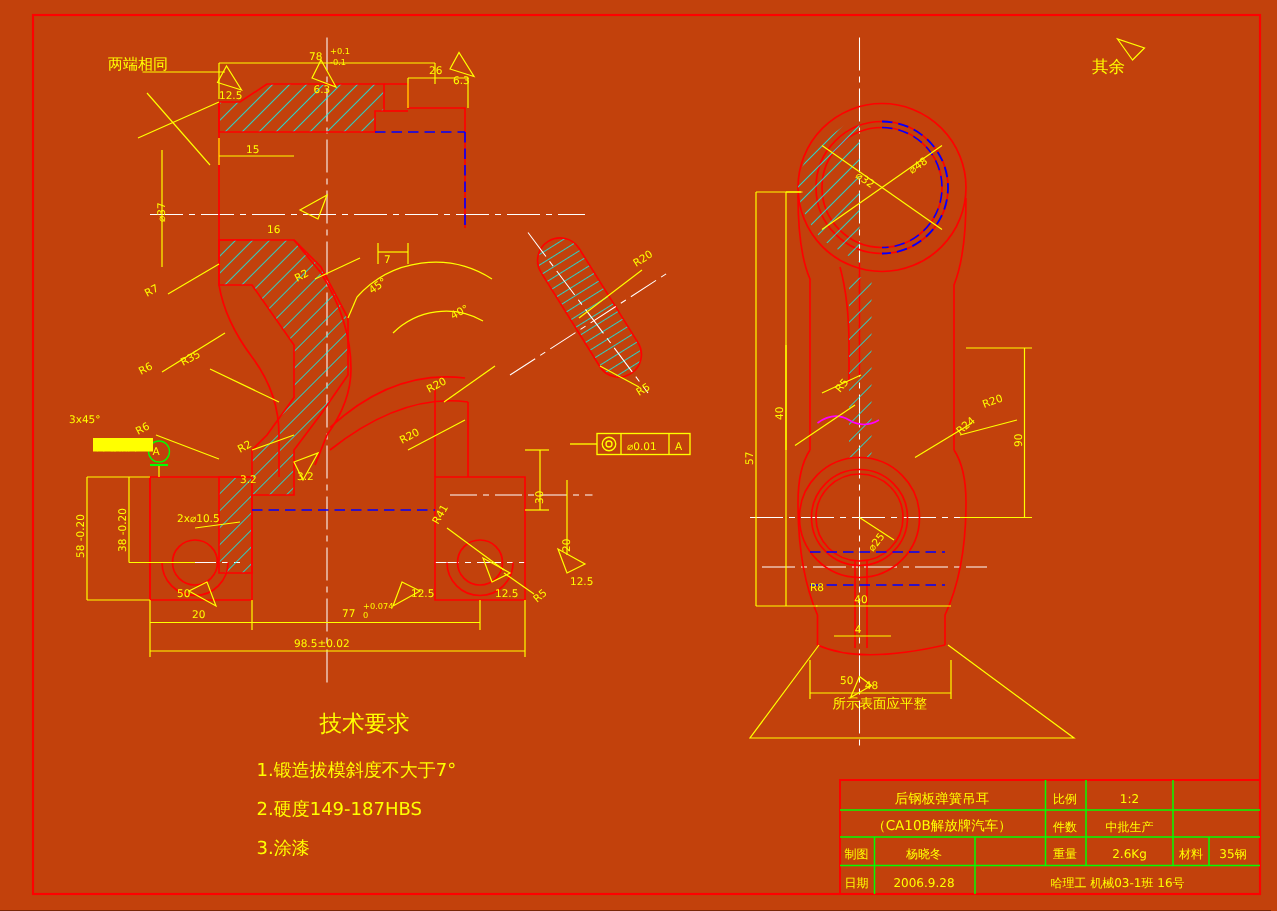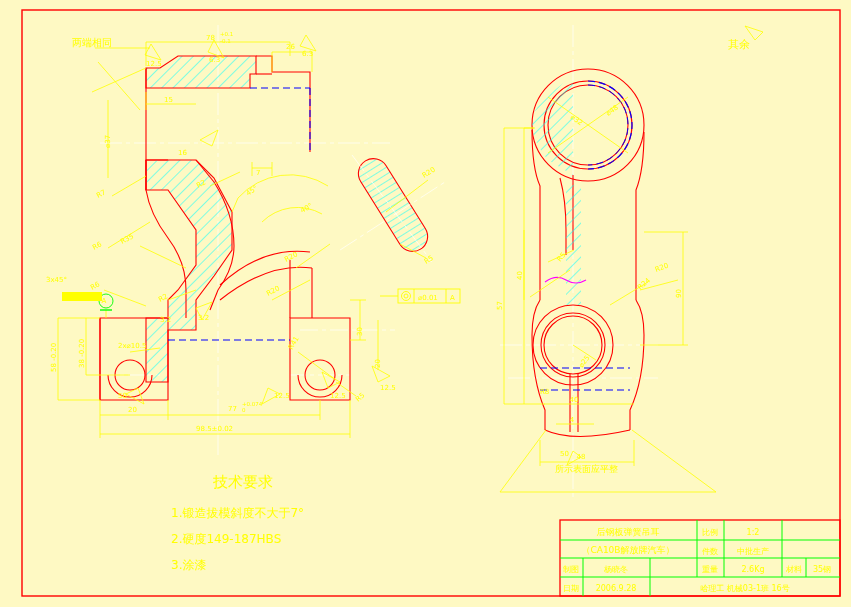--- a/index.html
+++ b/index.html
@@ -1,17 +1,17 @@
 <!DOCTYPE html>
 <html><head>
 <meta charset="utf-8">
 <style>
   html,body{margin:0;padding:0;background:#000;}
   body{width:851px;height:607px;overflow:hidden;font-family:"DejaVu Sans",sans-serif;}
-  #canvas-wrap{position:relative;width:851px;height:607px;background:#fef9c3;}
+  #canvas-wrap{position:relative;width:851px;height:607px;background:#c2410c;}
   svg{position:absolute;left:0;top:0;}
   .dimtxt{font-family:"DejaVu Sans",sans-serif;font-size:7px;fill:#ffff00;}
   .dimtxt-s{font-family:"DejaVu Sans",sans-serif;font-size:5.5px;fill:#ffff00;}
   .cntxt{font-family:"DejaVu Sans",sans-serif;fill:#ffff00;}
   .tbtxt{font-family:"DejaVu Sans",sans-serif;font-size:9px;fill:#ffff00;}
   .tbtxt-sm{font-family:"DejaVu Sans",sans-serif;font-size:8px;fill:#ffff00;}
 </style>
 </head>
 <body>
 

